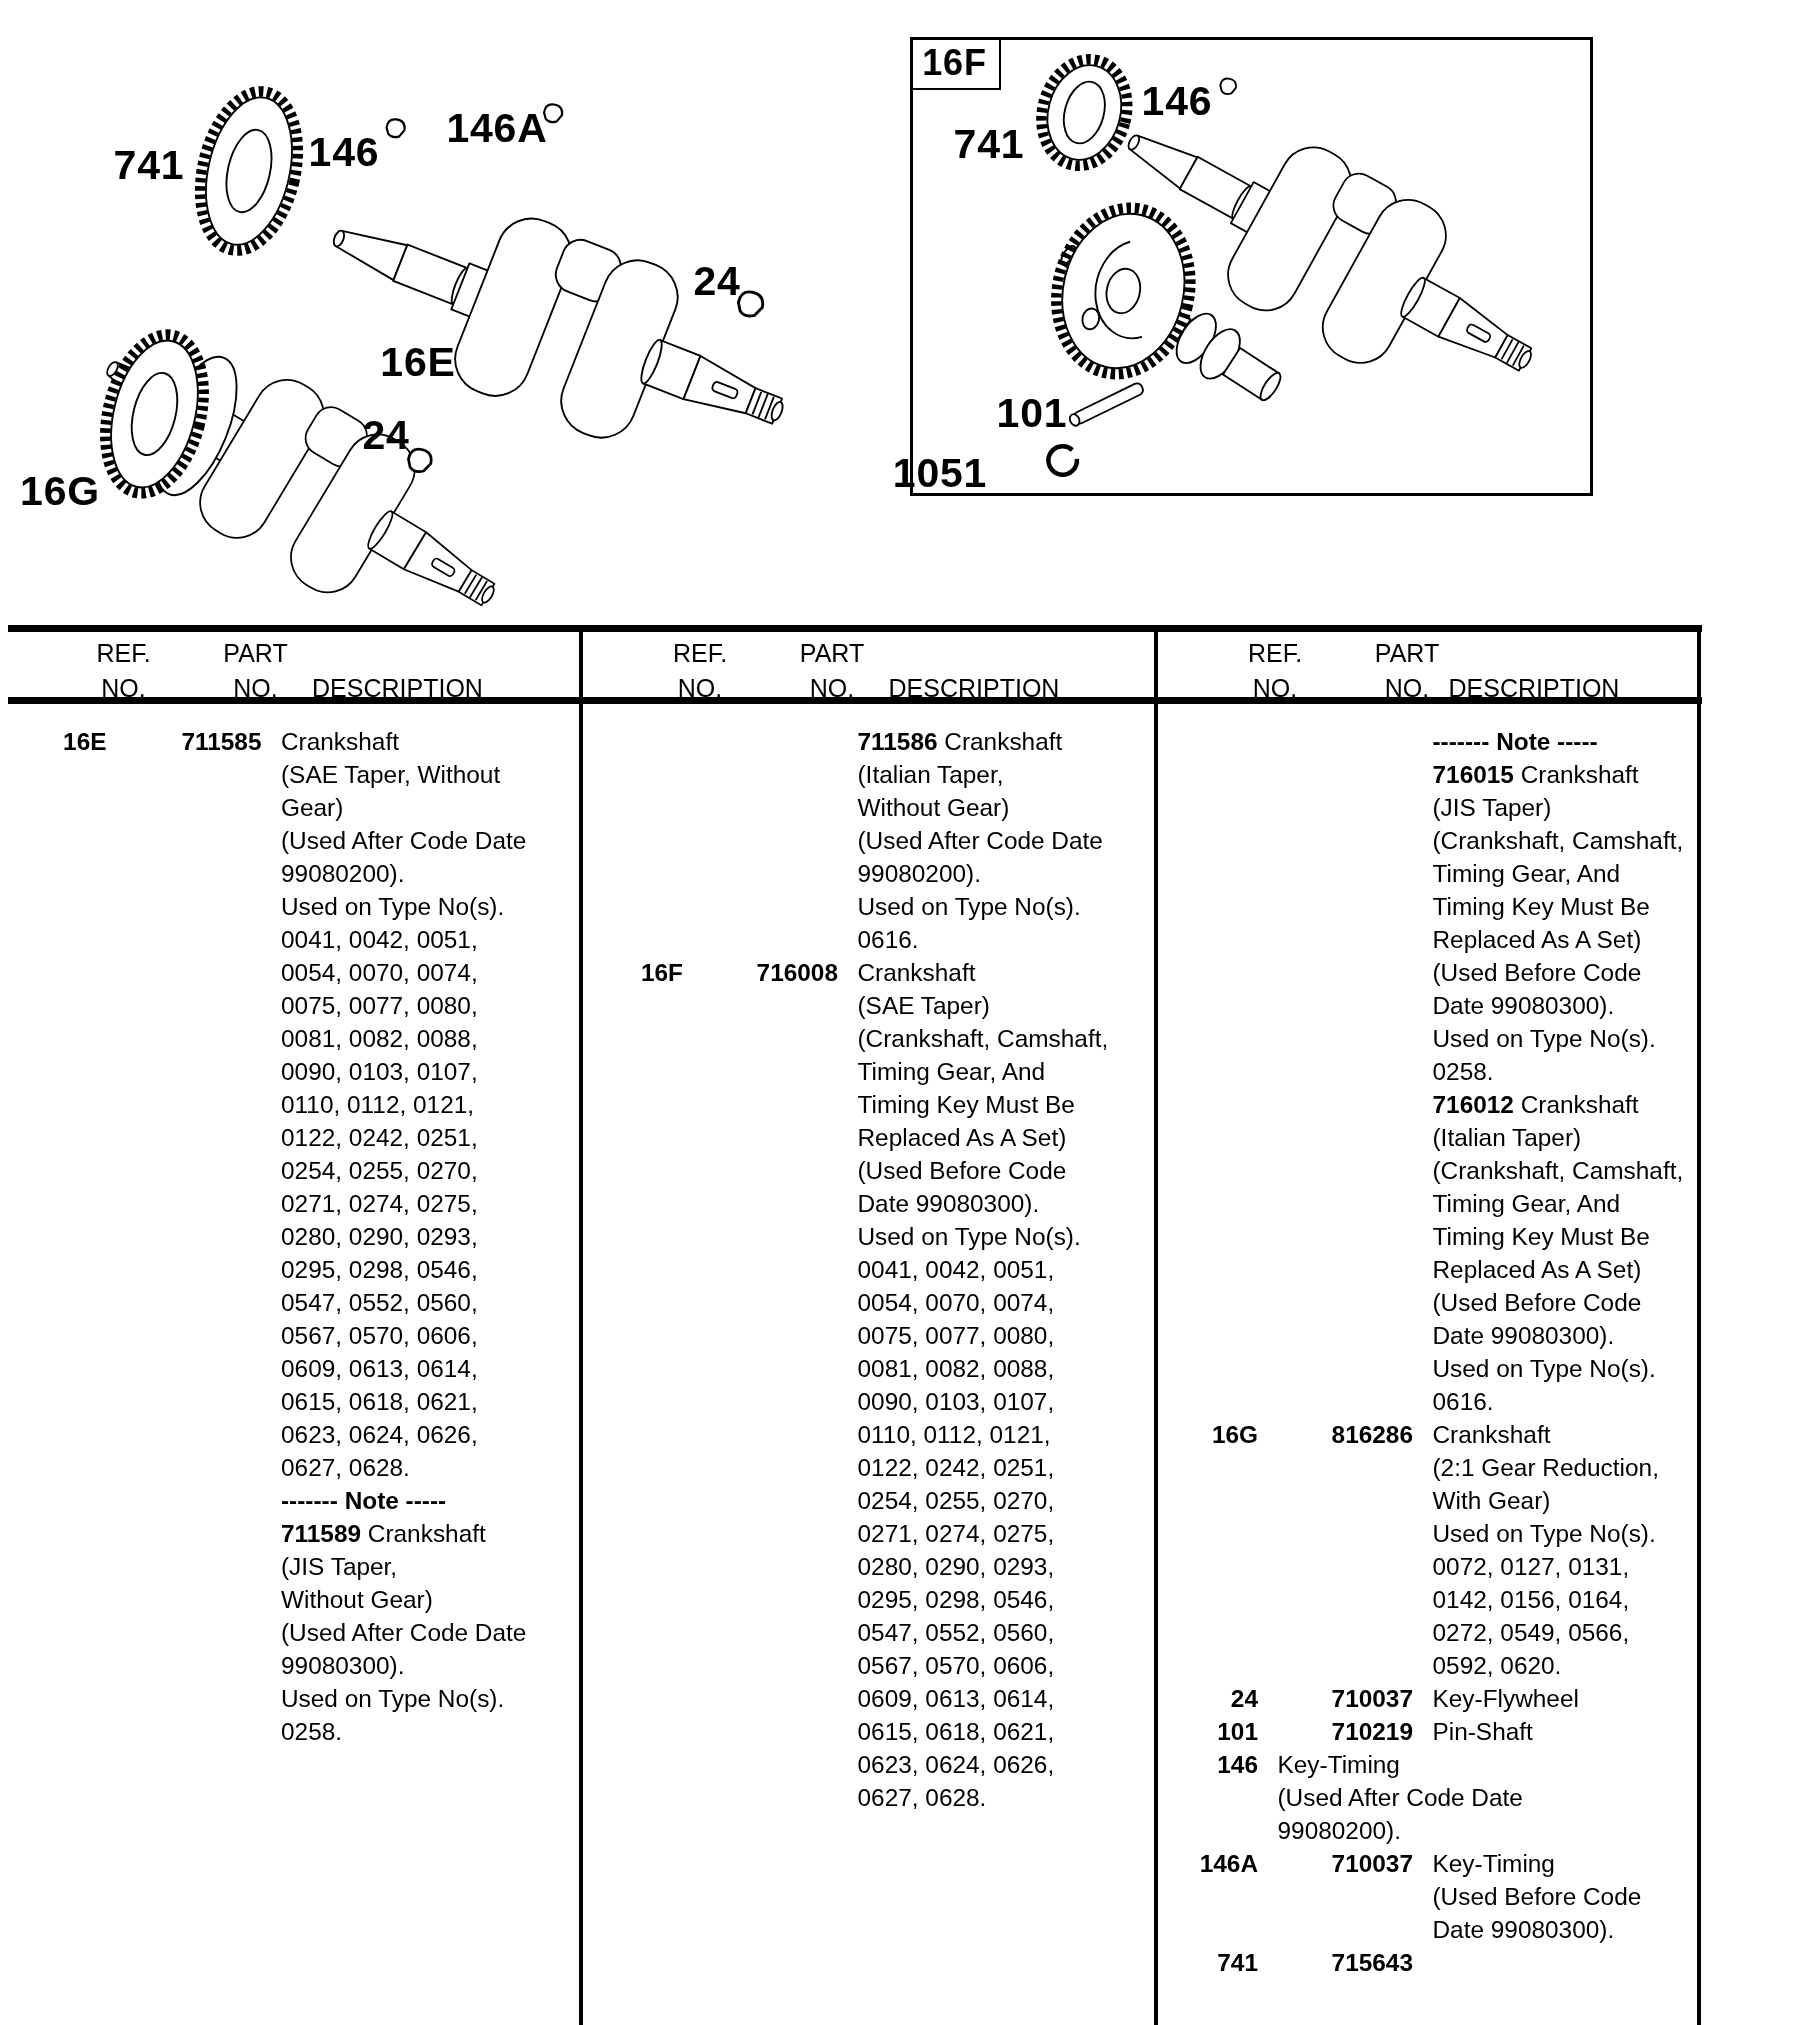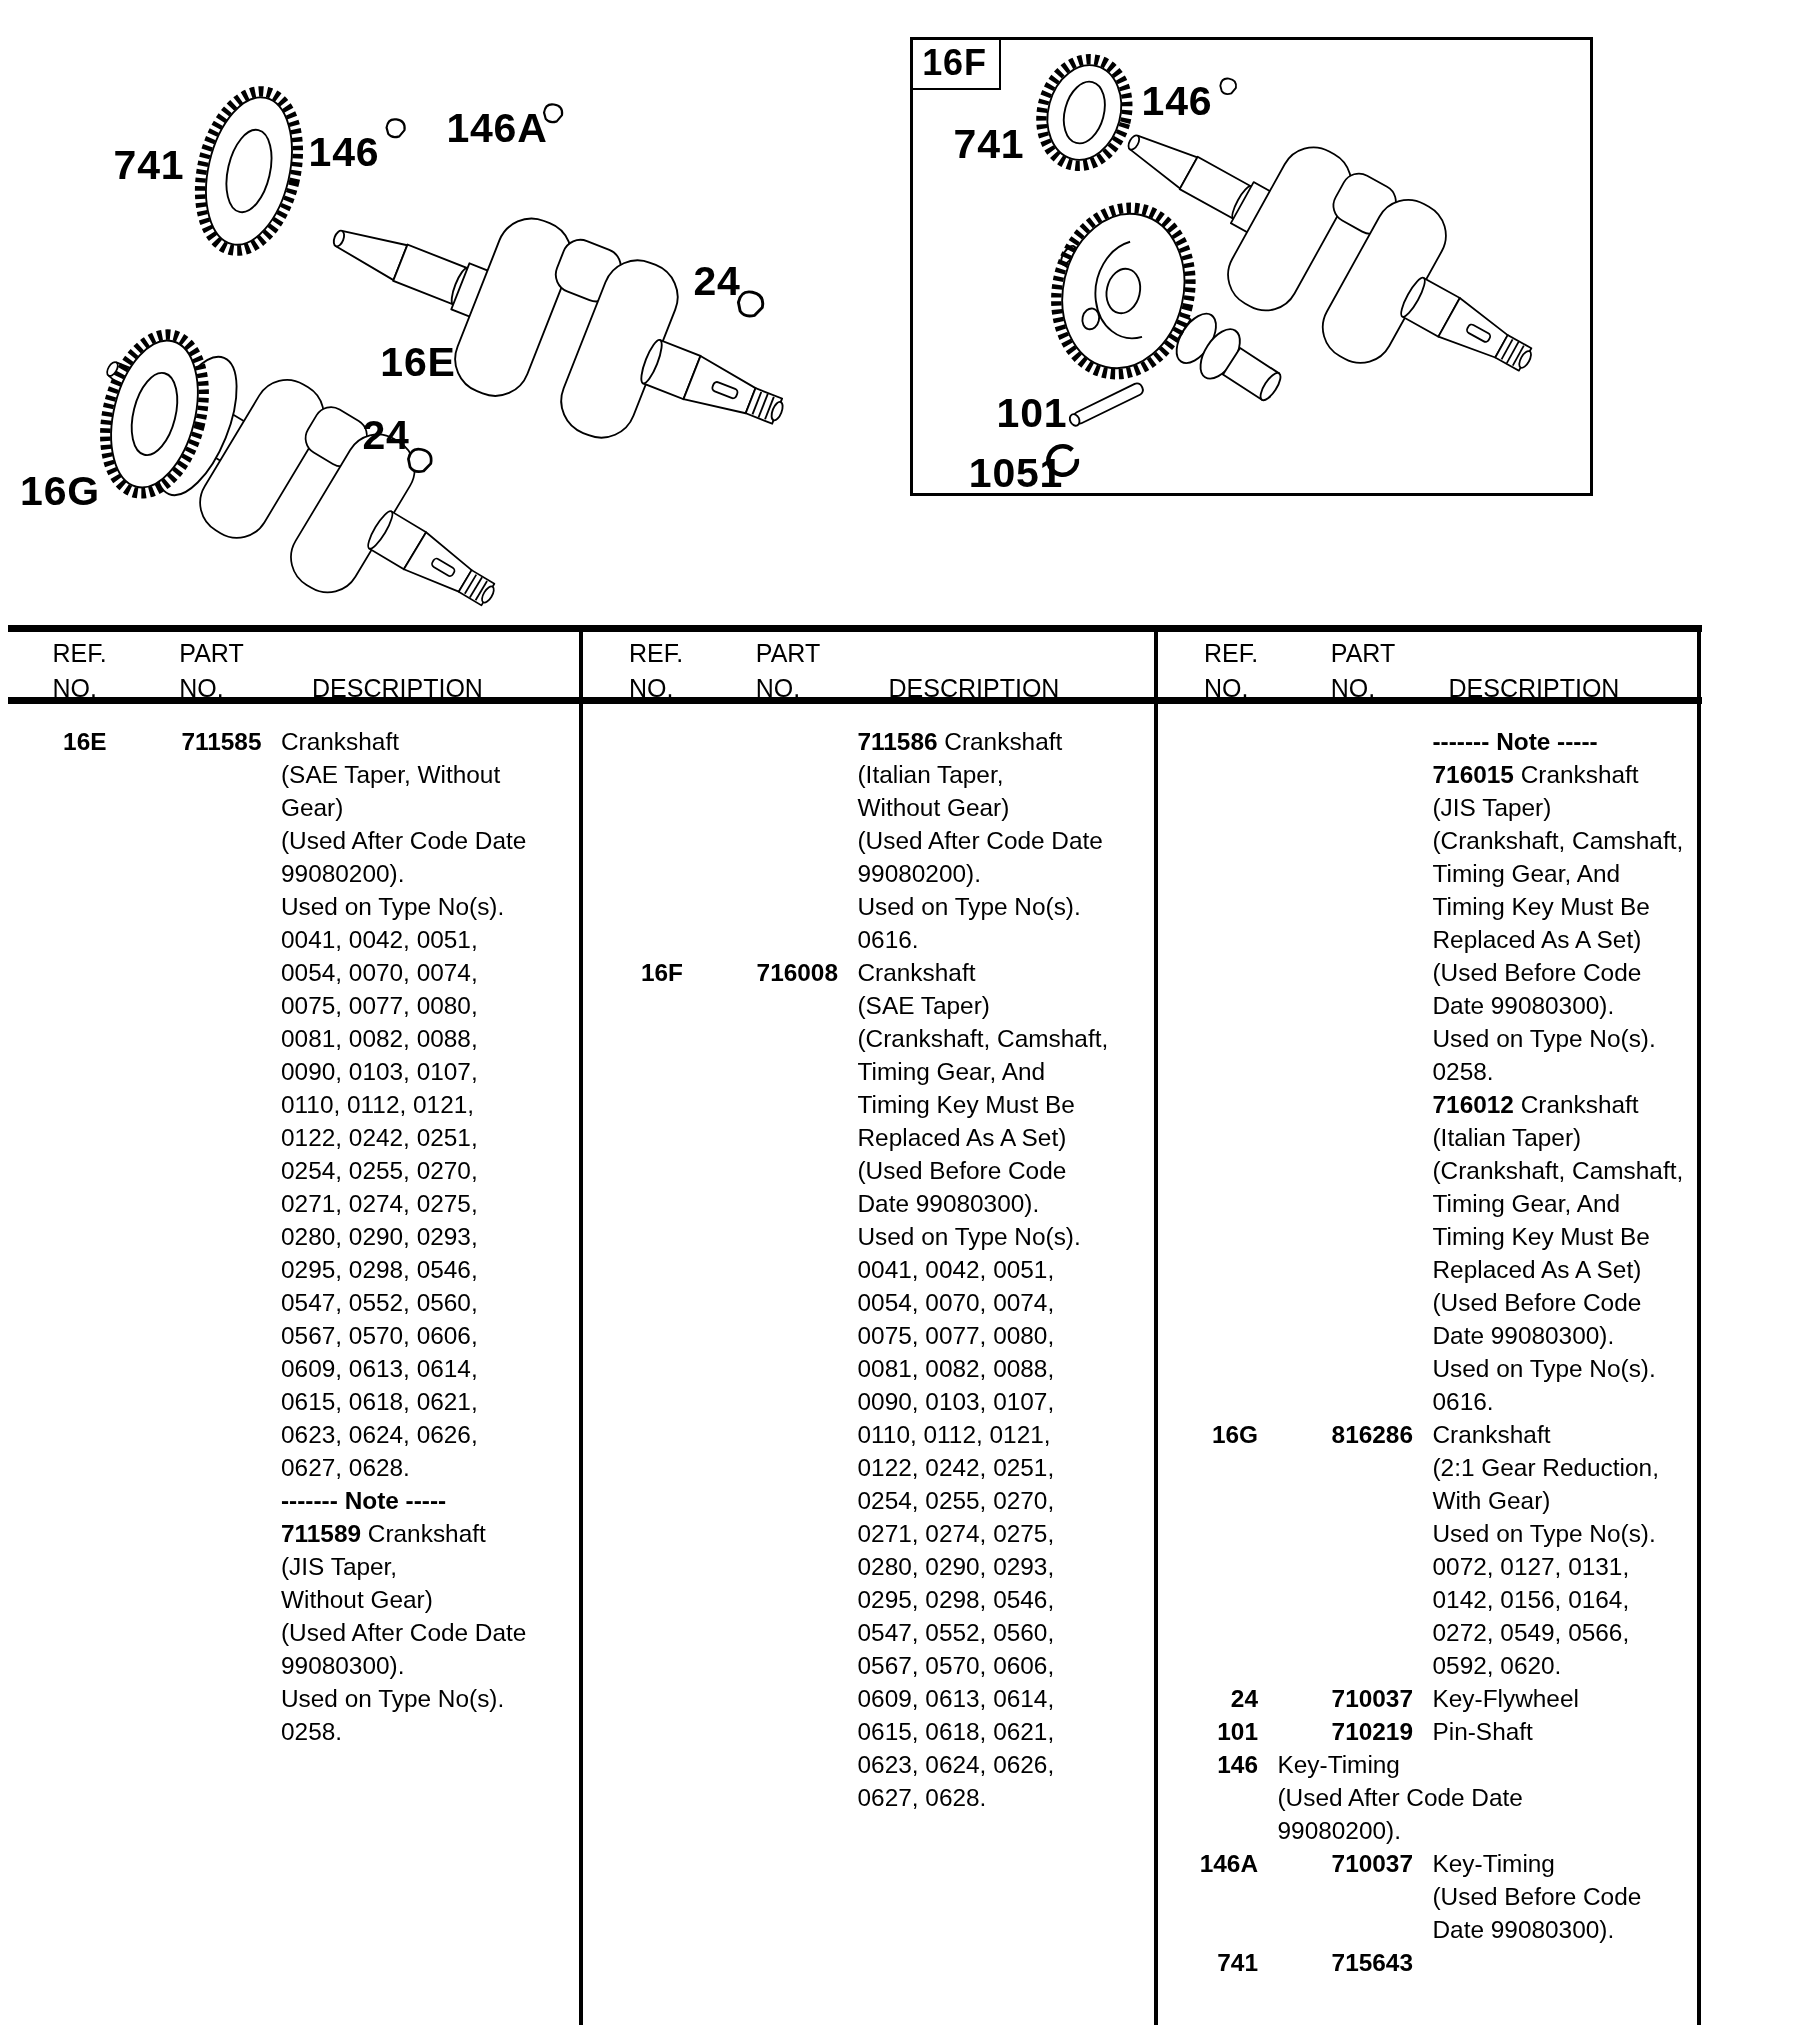--- a/index.html
+++ b/index.html
@@ -22,21 +22,21 @@
   }
   .lbl-box{font-size:36px;}
   .fbox{position:absolute;border:3px solid #000;}
   .fbox-tag{
     position:absolute;border:2.3px solid #000;border-top:none;border-left:none;
     display:flex;align-items:center;justify-content:center;
   }
   
   .rule{position:absolute;background:#000;}
   .thead{position:absolute;font-size:25px;line-height:35px;}
-  .h-ref,.h-part{position:absolute;top:0;transform:translateX(-50%);text-align:left;}
+  .h-ref,.h-part{position:absolute;top:0;transform:translateX(-50%);text-align:center;margin-left:44px;}
   .h-desc{position:absolute;top:35px;transform:translateX(-50%);white-space:nowrap;text-align:right;}
   .tcol{position:absolute;font-size:24.4px;line-height:33px;}
   .trow{display:grid;grid-template-columns:99px 155px auto;}
   .tref,.tpart{font-weight:bold;text-align:right;white-space:nowrap;}
   .tdesc{padding-left:19.5px;}
   .tline{white-space:nowrap;}
 </style>
 </head>
 <body>
 
@@ -130,21 +130,21 @@
 <div class="lbl" style="left:149px;top:165px;">741</div>
 <div class="lbl" style="left:344px;top:152px;">146</div>
 <div class="lbl" style="left:497px;top:128px;">146A</div>
 <div class="lbl" style="left:717px;top:281px;">24</div>
 <div class="lbl" style="left:418px;top:362px;">16E</div>
 <div class="lbl" style="left:386px;top:435px;">24</div>
 <div class="lbl" style="left:60px;top:491px;">16G</div>
 <div class="lbl" style="left:989px;top:144px;">741</div>
 <div class="lbl" style="left:1177px;top:101px;">146</div>
 <div class="lbl" style="left:1032px;top:413px;">101</div>
-<div class="lbl" style="left:1016px;top:473px;">1051</div>
+<div class="lbl" style="left:940px;top:473px;">1051</div>
 
 <div class="rule" style="left:7.5px;top:625px;width:1694px;height:6.8px;"></div>
 <div class="rule" style="left:7.5px;top:697px;width:1694px;height:6.8px;"></div>
 <div class="rule" style="left:579px;top:625px;width:3.8px;height:1400px;"></div>
 <div class="rule" style="left:1154px;top:625px;width:3.8px;height:1400px;"></div>
 <div class="rule" style="left:1697px;top:625px;width:3.8px;height:1400px;"></div>
 
 <div class="thead" style="left:7.5px;top:636px;width:572px;">
   <div class="h-ref" style="left:72px;">
     <div>REF.</div>

